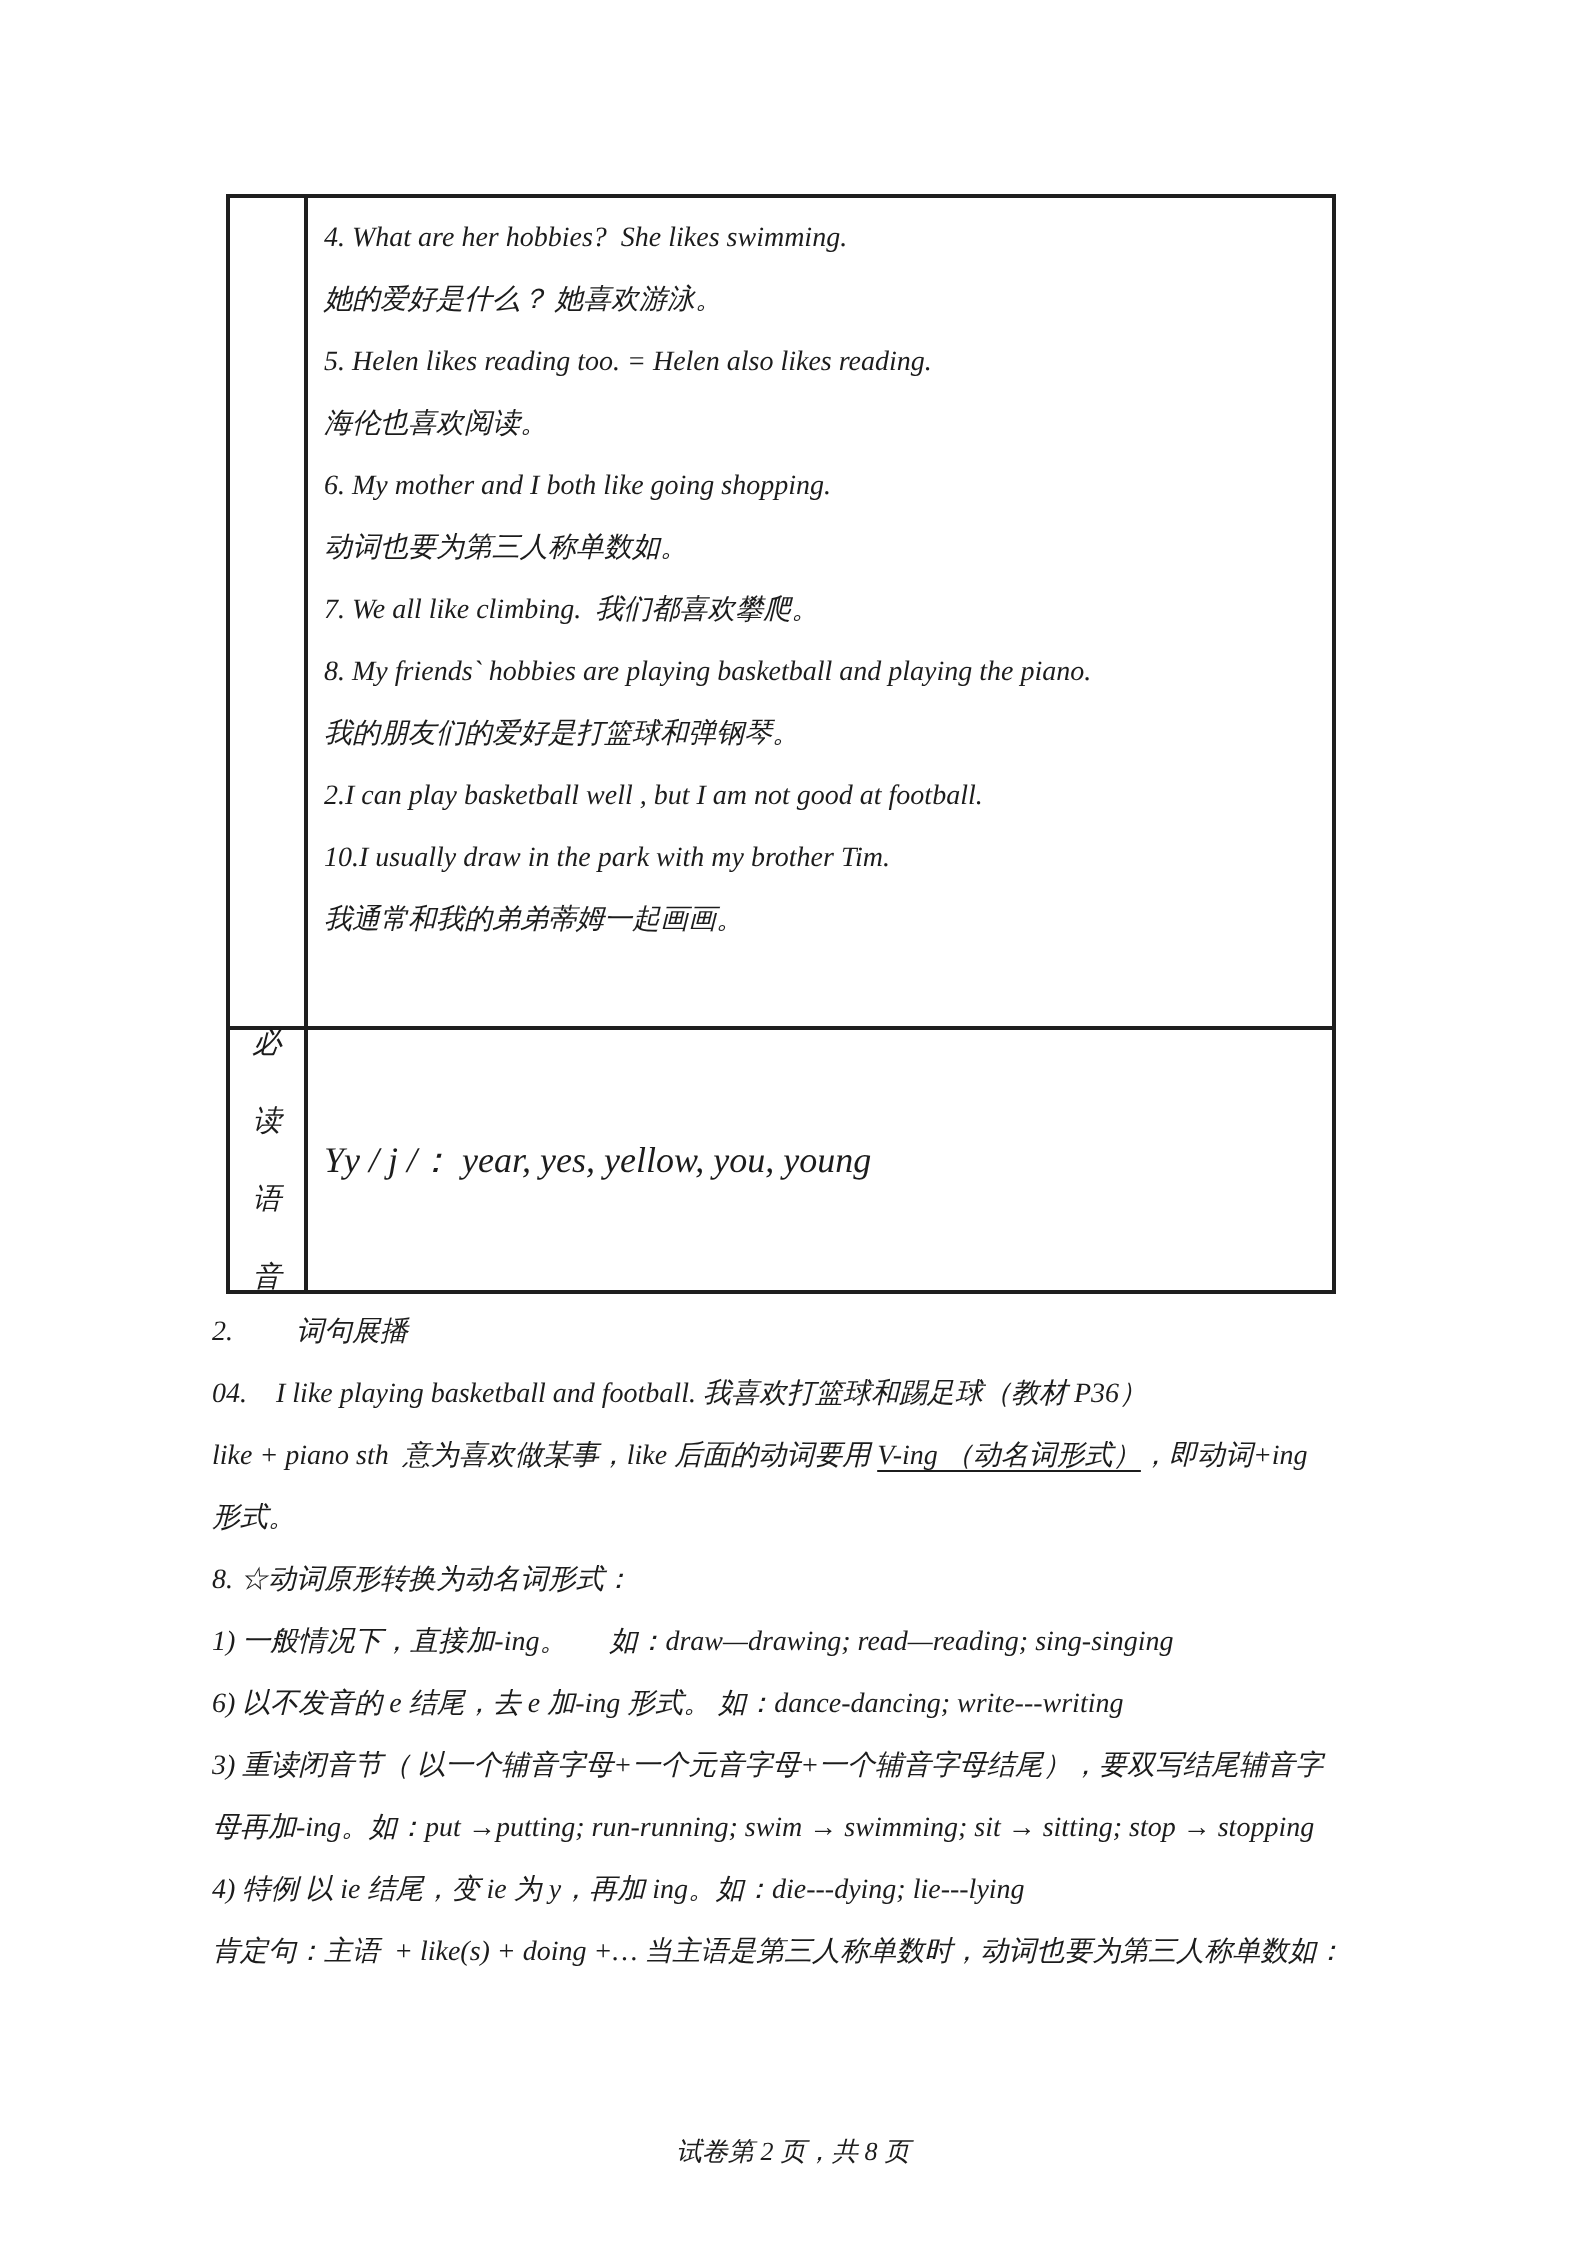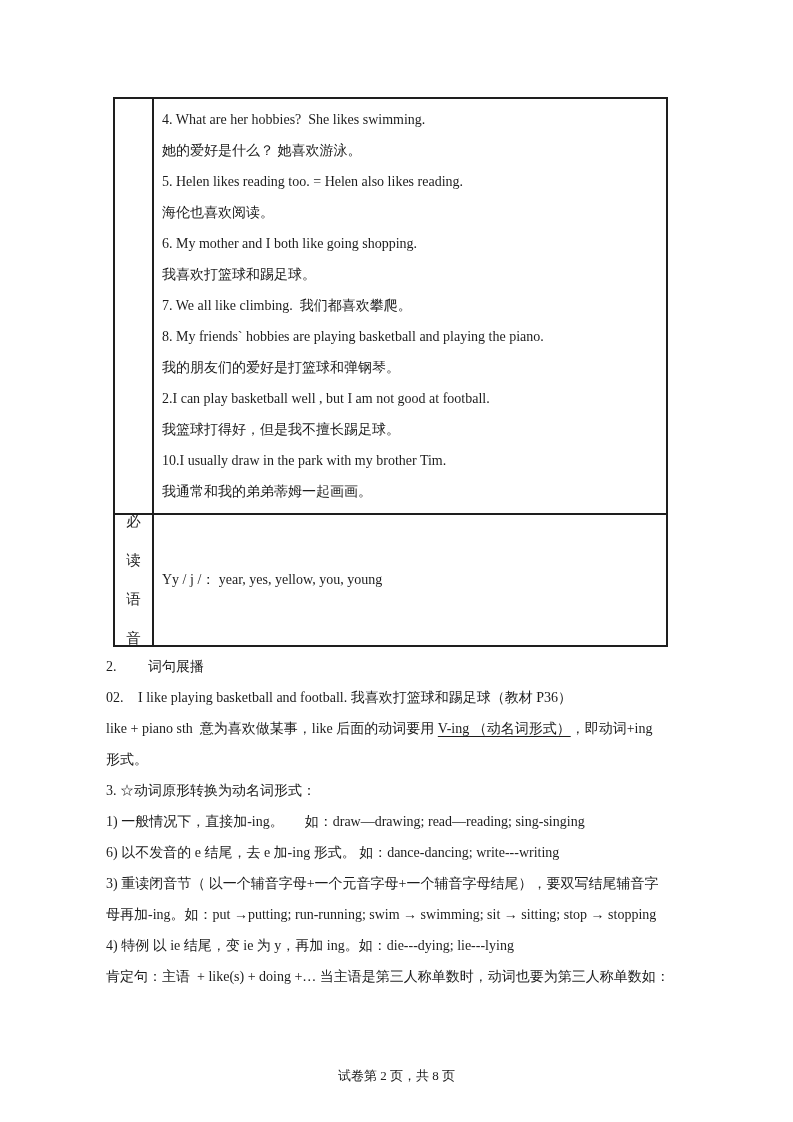--- a/index.html
+++ b/index.html
@@ -8,20 +8,21 @@
     background: #ffffff;
   }
   .page {
     position: relative;
     width: 668px;
     height: 1122px;
     background: #ffffff;
     font-family: "Liberation Serif", "DejaVu Serif", serif;
     color: #1c1c1c;
     overflow: hidden;
+    font-style: italic;
   }
   
   .doc-table {
     position: absolute;
     left: 113px;
     top: 97px;
     width: 555px;
     height: 550px;
     box-sizing: border-box;
     border: 2px solid #1e1e1e;
@@ -50,21 +51,21 @@
     flex-direction: column;
     justify-content: center;
     align-items: center;
     gap: 20px;
     font-size: 14.5px;
   }
   .t-row-phonics .content-col {
     display: flex;
     align-items: center;
     padding-left: 8px;
-    font-size: 14px;
+    font-size: 18px;
     white-space: pre;
   }
   
   .body-text {
     position: absolute;
     left: 106px;
     top: 651px;
     width: 562px;
   }
   .b-line {
@@ -98,47 +99,46 @@
 
   <div class="doc-table">
     <div class="t-row t-row-sentences">
       <div class="label-col"></div>
       <div class="content-col">
         <p class="sent-line">4. What are her hobbies?  She likes swimming.</p>
         <p class="sent-line">她的爱好是什么？ 她喜欢游泳。</p>
         <p class="sent-line">5. Helen likes reading too. = Helen also likes reading.</p>
         <p class="sent-line">海伦也喜欢阅读。</p>
         <p class="sent-line">6. My mother and I both like going shopping.</p>
-        <p class="sent-line">我喜欢打篮球和踢足球。</p>
+        <p class="sent-line">动词也要为第三人称单数如。</p>
         <p class="sent-line">7. We all like climbing.  我们都喜欢攀爬。</p>
         <p class="sent-line">8. My friends` hobbies are playing basketball and playing the piano.</p>
         <p class="sent-line">我的朋友们的爱好是打篮球和弹钢琴。</p>
         <p class="sent-line">2.I can play basketball well , but I am not good at football.</p>
-        <p class="sent-line">我篮球打得好，但是我不擅长踢足球。</p>
         <p class="sent-line">10.I usually draw in the park with my brother Tim.</p>
         <p class="sent-line">我通常和我的弟弟蒂姆一起画画。</p>
       </div>
     </div>
     <div class="t-row t-row-phonics">
       <div class="label-col">
         <span>必</span>
         <span>读</span>
         <span>语</span>
         <span>音</span>
       </div>
       <div class="content-col">Yy / j /： year, yes, yellow, you, young</div>
     </div>
   </div>
 
   <div class="body-text">
     <div class="b-line"><span class="num-2">2.</span><span>词句展播</span></div>
-    <div class="b-line"><span class="num-01">02.</span><span>I like playing basketball and football. 我喜欢打篮球和踢足球（教材 P36）</span></div>
+    <div class="b-line"><span class="num-01">04.</span><span>I like playing basketball and football. 我喜欢打篮球和踢足球（教材 P36）</span></div>
     <div class="b-line"><span>like + piano sth  意为喜欢做某事，like 后面的动词要用 </span><span class="u-seg">V-ing （动名词形式）</span><span>，即动词+ing</span></div>
     <div class="b-line">形式。</div>
-    <div class="b-line">3. ☆动词原形转换为动名词形式：</div>
+    <div class="b-line">8. ☆动词原形转换为动名词形式：</div>
     <div class="b-line">1) 一般情况下，直接加-ing。      如：draw—drawing; read—reading; sing-singing</div>
     <div class="b-line">6) 以不发音的 e 结尾，去 e 加-ing 形式。 如：dance-dancing; write---writing</div>
     <div class="b-line">3) 重读闭音节（ 以一个辅音字母+一个元音字母+一个辅音字母结尾），要双写结尾辅音字</div>
     <div class="b-line">母再加-ing。如：put →putting; run-running; swim → swimming; sit → sitting; stop → stopping</div>
     <div class="b-line">4) 特例 以 ie 结尾，变 ie 为 y，再加 ing。如：die---dying; lie---lying</div>
     <div class="b-line">肯定句：主语  + like(s) + doing +… 当主语是第三人称单数时，动词也要为第三人称单数如：</div>
   </div>
 
   <div class="footer">试卷第 2 页，共 8 页</div>
 

